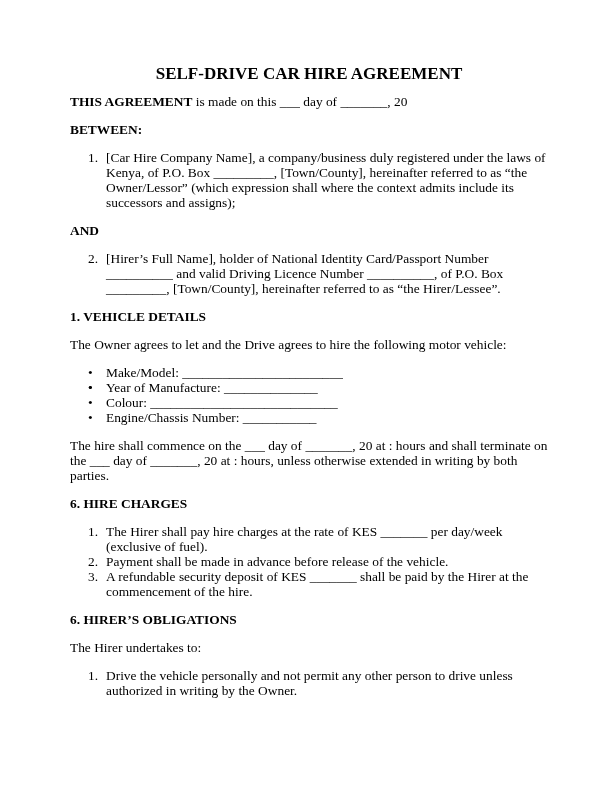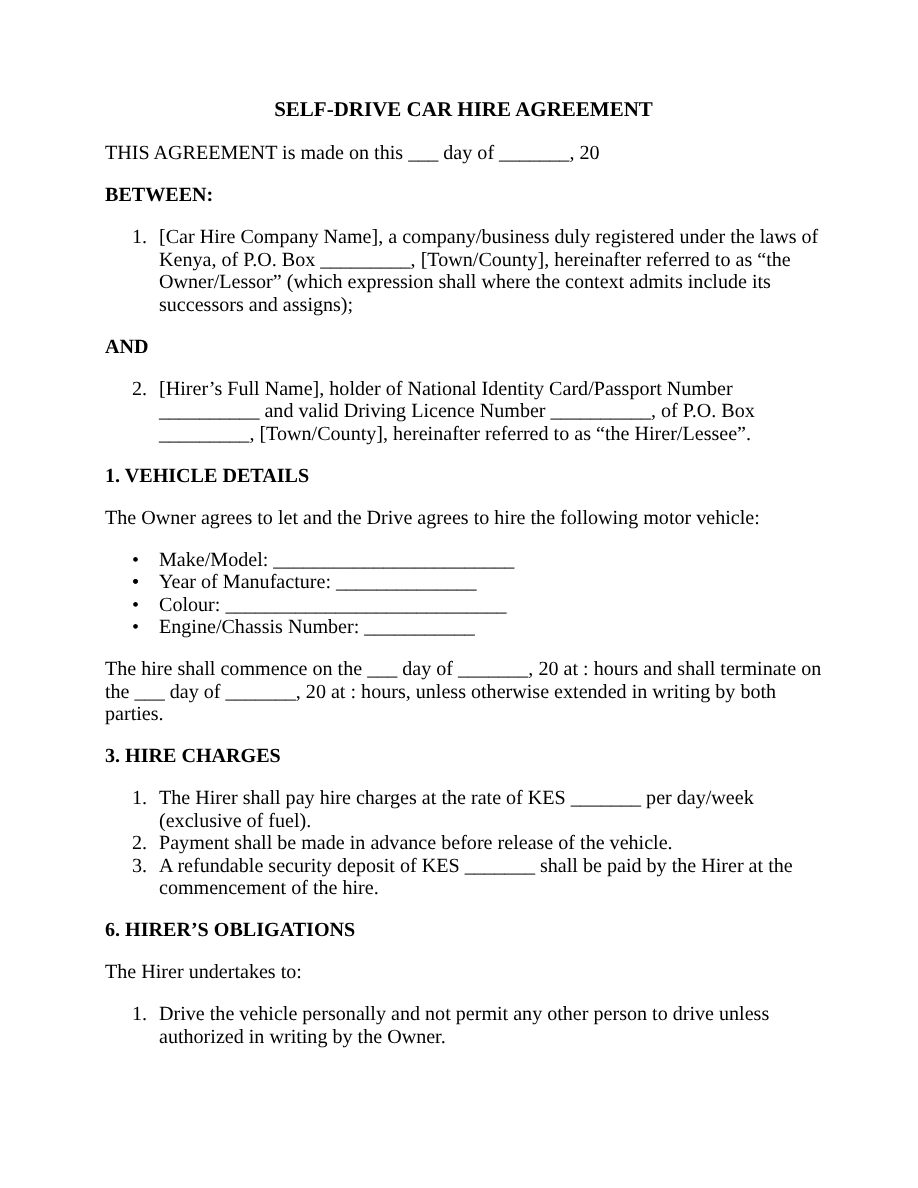--- a/index.html
+++ b/index.html
@@ -14,21 +14,21 @@
     box-sizing: border-box;
     background: #ffffff;
     padding: 66px 64px 40px 70px;
     font-family: "Liberation Serif", serif;
     font-size: 13.4px;
     line-height: 15px;
     color: #000000;
     overflow: hidden;
   }
   .title {
-    font-size: 14px;
+    font-size: 17px;
     font-weight: bold;
     text-align: center;
     margin: 0 0 13px 0;
   }
   .para {
     margin: 0 0 13px 0;
   }
   .hd {
     font-weight: bold;
     margin: 0 0 13px 0;
@@ -39,21 +39,21 @@
   .li {
     position: relative;
     padding-left: 36px;
   }
   .li .marker {
     position: absolute;
     left: 18px;
     top: 0;
     width: 18px;
   }
-  .b { font-weight: normal; }
+  .b { font-weight: bold; }
   .i { }
 </style>
 </head>
 <body>
 
 <div class="page">
 
   <div class="title">SELF-DRIVE CAR HIRE AGREEMENT</div>
 
   <p class="para"><span class="b">THIS AGREEMENT</span><span> is made on this ___ day of _______, </span><span class="i">20</span></p>
@@ -92,21 +92,21 @@
       <span class="marker">•</span><span>Colour: ____________________________</span>
     </div>
     <div class="li">
       <span class="marker">•</span><span>Engine/Chassis Number: ___________</span>
     </div>
   </div>
 
 
   <p class="para"><span>The hire shall commence on the ___ day of _______, </span><span class="i">20</span><span> at </span><span class="i">:</span><span> hours and shall terminate on the ___ day of _______, </span><span class="i">20</span><span> at </span><span class="i">:</span><span> hours, unless otherwise extended in writing by both parties.</span></p>
 
-  <p class="hd">3. HIRE CHARGES</p>
+  <p class="hd">6. HIRE CHARGES</p>
 
   <div class="list">
     <div class="li">
       <span class="marker">1.</span><span>The Hirer shall pay hire charges at the rate of KES _______ per day/week (exclusive of fuel).</span>
     </div>
     <div class="li">
       <span class="marker">2.</span><span>Payment shall be made in advance before release of the vehicle.</span>
     </div>
     <div class="li">
       <span class="marker">3.</span><span>A refundable security deposit of KES _______ shall be paid by the Hirer at the commencement of the hire.</span>

